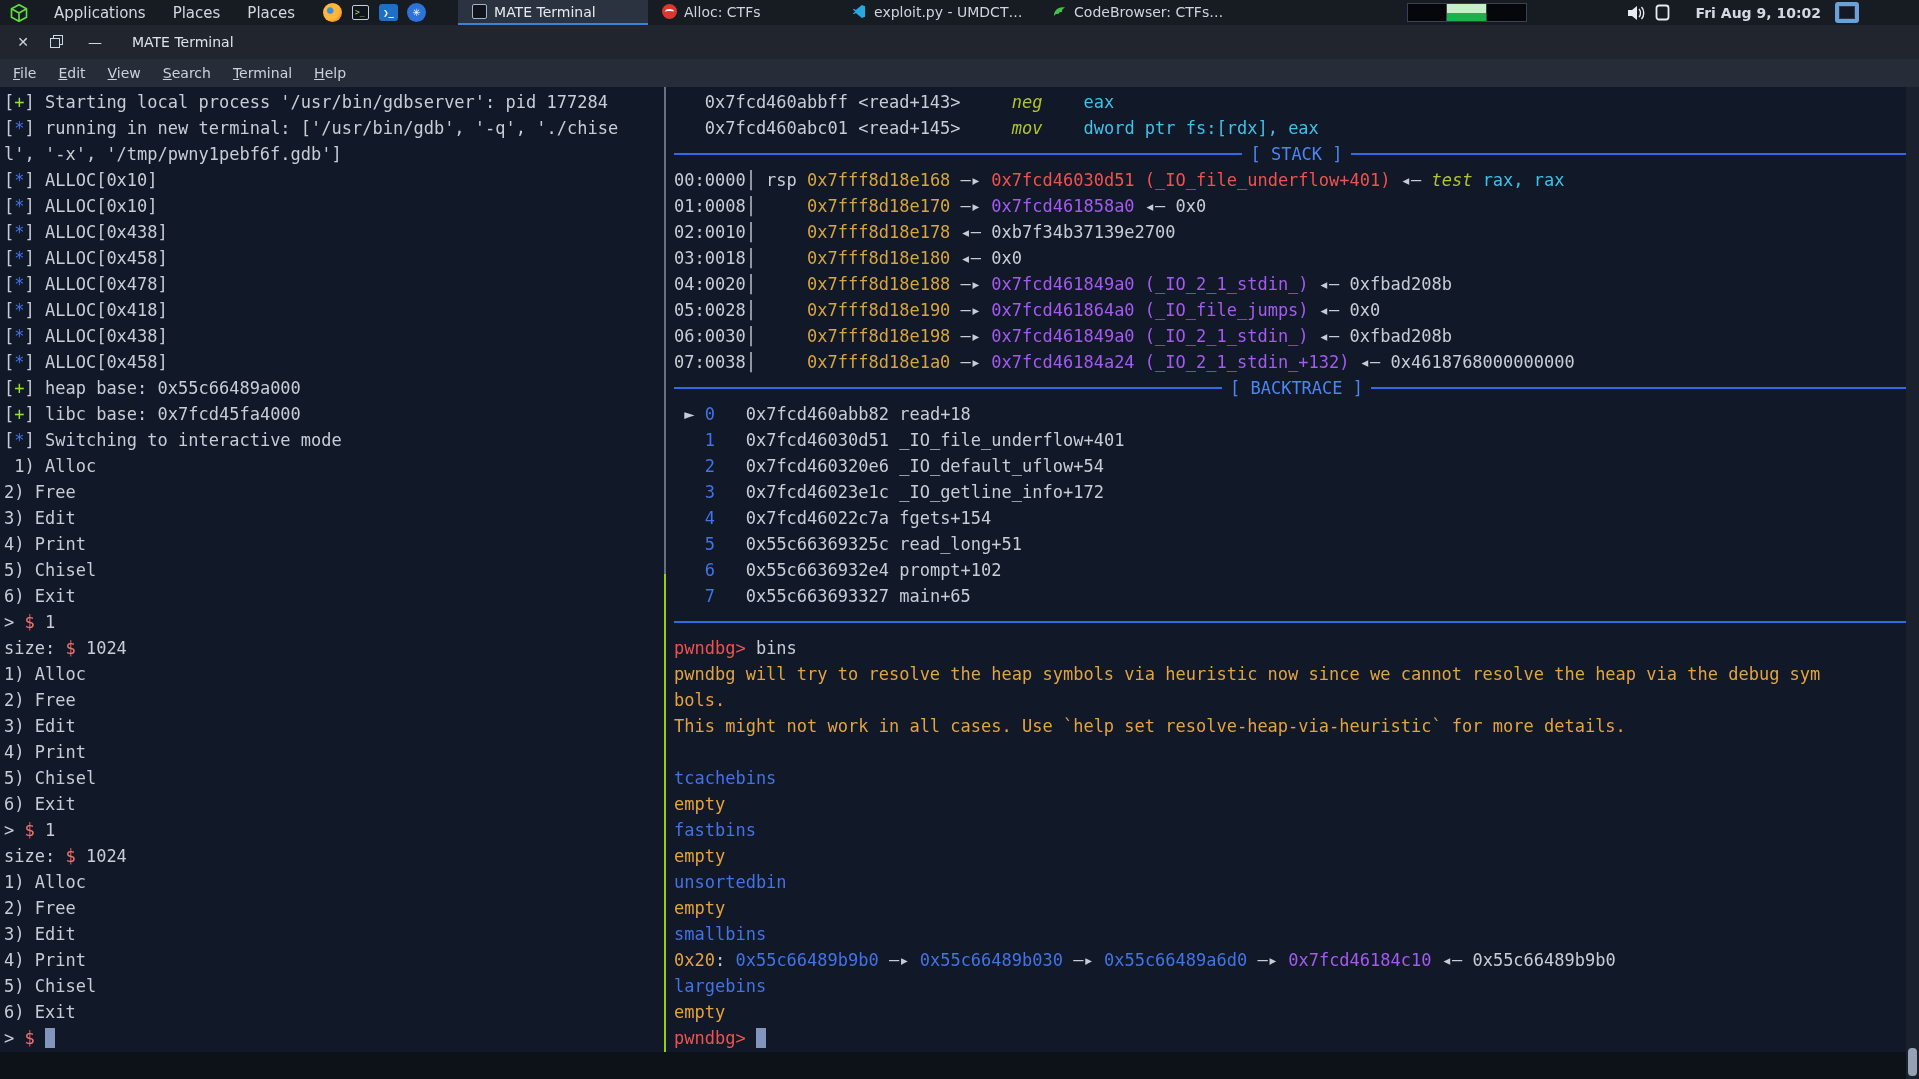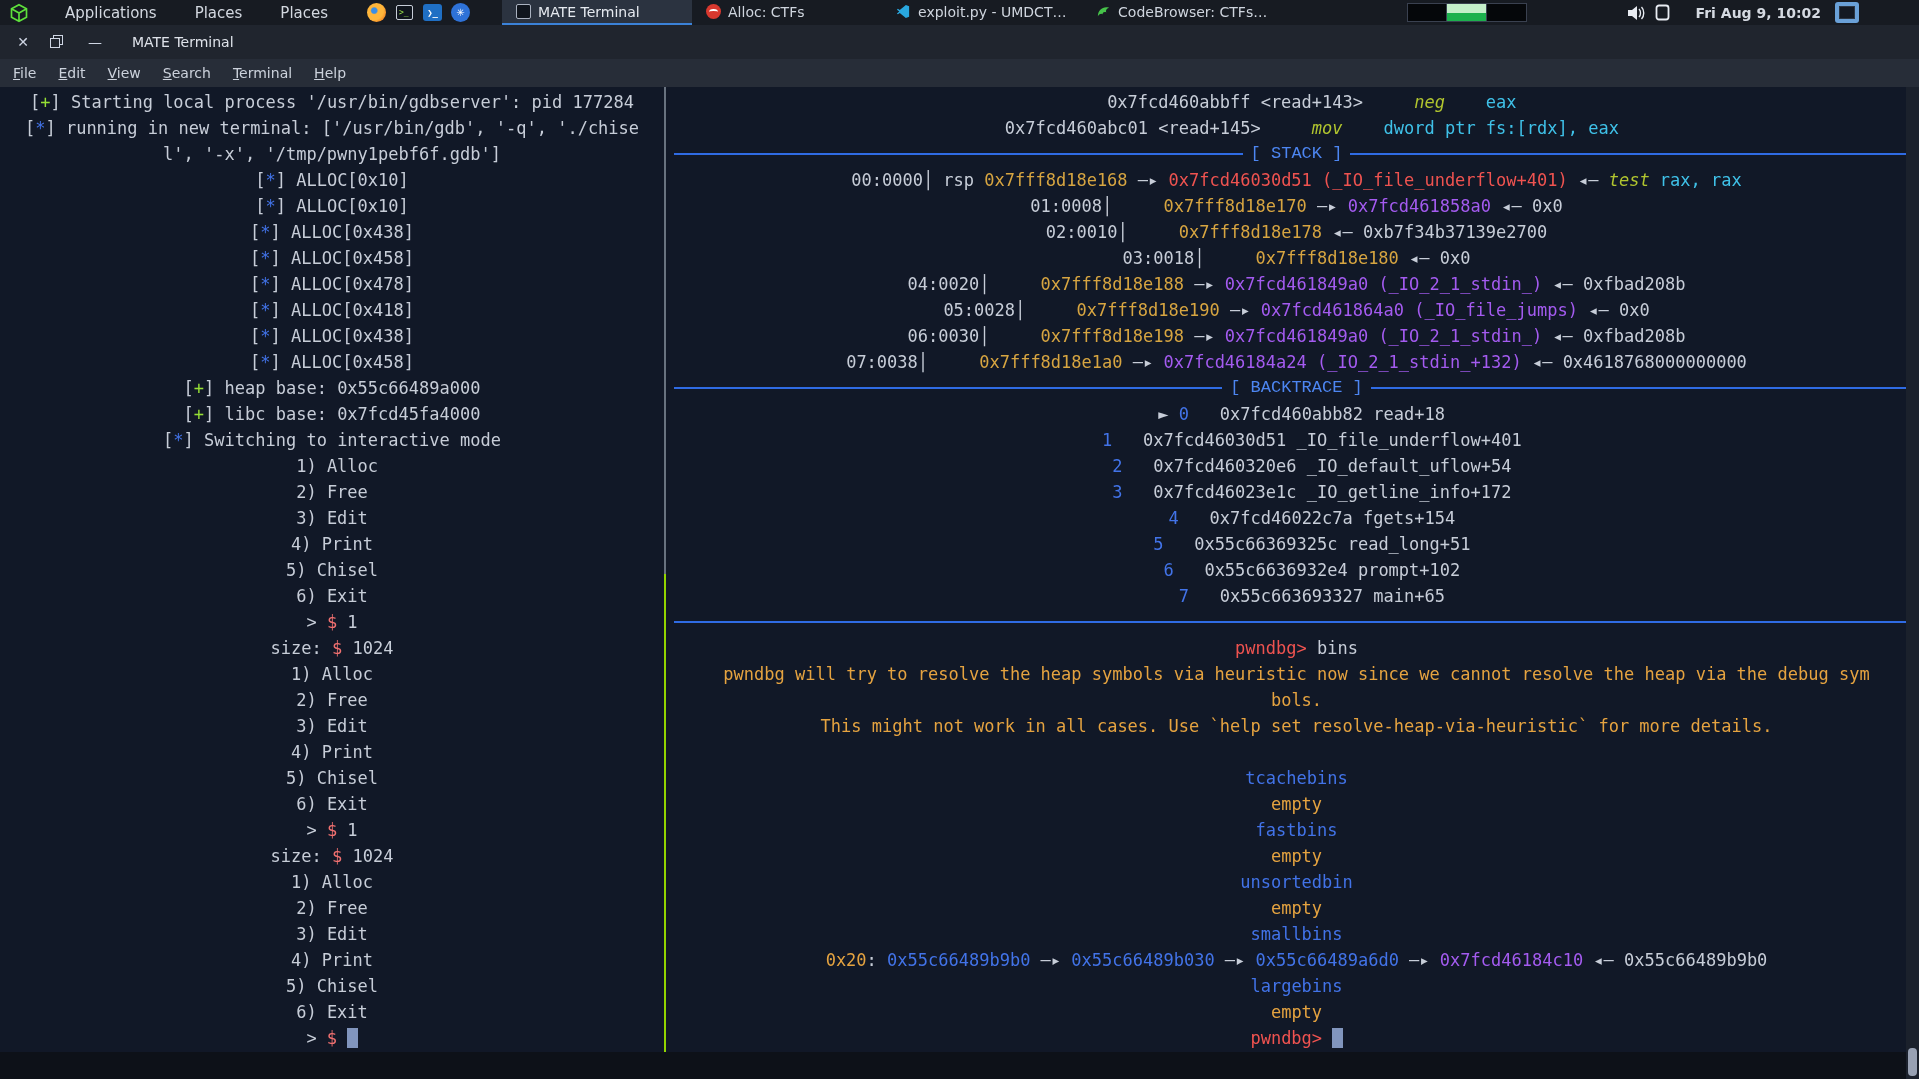--- a/index.html
+++ b/index.html
@@ -7,21 +7,21 @@
     --bg-term:#111827; --fg-ui:#d3d8e0; --fg-dim:#aab2c0;
   }
   *{margin:0;padding:0;box-sizing:border-box;}
   html,body{width:1919px;height:1079px;overflow:hidden;background:var(--bg-page);
     font-family:"DejaVu Sans", sans-serif;}
   .stage{position:relative;width:1919px;height:1079px;overflow:hidden;}
 
   
   .panel{height:25px;background:var(--bg-panel);display:flex;align-items:center;
     color:var(--fg-ui);font-size:15px;}
-  .panel-left{display:flex;align-items:center;gap:20px;}
+  .panel-left{display:flex;align-items:center;gap:9px;}
   .logo{width:22px;height:20px;margin:0 6px 0 8px;}
   .pmenu{padding:1px 9px;cursor:default;}
   .launchers{display:flex;align-items:center;gap:9px;margin-left:10px;}
   .launch{width:19px;height:19px;display:flex;align-items:center;justify-content:center;}
   .ffx{width:19px;height:19px;border-radius:50%;
     background:radial-gradient(circle at 38% 40%, #3a8ee6 0 16%, #ffb63b 24% 55%, #e8590c 100%);}
   .termico{width:17px;height:15px;background:#10151d;border:1px solid #c7cdd8;border-radius:2px;
     color:#9be24a;font-size:8px;line-height:13px;padding-left:2px;font-family:"DejaVu Sans Mono",monospace;}
   .pwsh{width:19px;height:17px;background:#1f6fc4;border-radius:3px;color:#fff;font-size:9px;
     font-weight:bold;display:flex;align-items:center;justify-content:center;font-family:"DejaVu Sans Mono",monospace;}
@@ -58,30 +58,30 @@
   .wbtn.max .b2{position:absolute;left:2px;top:3px;width:10px;height:10px;border:1.5px solid #cfd6e4;background:var(--bg-title);}
   .wbtn.min{margin-left:14px;}
   .wtitle{margin-left:26px;}
   .menubar{height:28px;background:var(--bg-menu);display:flex;align-items:center;
     color:#ccd2dc;font-size:14px;padding-left:4px;}
   .menubar .mitem{padding:2px 9px;margin-right:4px;text-align:center;}
   .menubar u{text-decoration:underline;}
 
   
   .terminal{position:relative;height:965px;background:var(--bg-term);display:flex;
-    font-family:"DejaVu Sans Mono", monospace;font-size:17px;line-height:26px;white-space:pre;text-align:center;}
+    font-family:"DejaVu Sans Mono", monospace;font-size:17px;line-height:26px;white-space:pre;}
   .pane{overflow:hidden;padding:2px 0 0 4px;}
   .pane-left{width:660px;flex:none;}
   .pane-divider{width:10px;flex:none;display:flex;flex-direction:column;align-items:center;}
   .pane-divider .seg{width:2px;}
   .seg-top{height:487px;background:#68727f;}
   .seg-bottom{flex:1;background:#93d400;}
   .pane-right{flex:1;}
   .tline{height:26px;}
-  .tline.hr{display:flex;align-items:center;font-family:Liberation Mono, monospace;}
+  .tline.hr{display:flex;align-items:center;}
   .tline.hr .rule{flex:1;height:2px;background:var(--c-hr);}
   .tline.hr .hr-label{color:var(--c-hrlabel);margin:0 8px;flex:none;}
   .c-def{color:var(--c-def);} .c-blue{color:var(--c-blue);} .c-purple{color:var(--c-purple);}
   .c-red{color:var(--c-red);} .c-gold{color:var(--c-gold);} .c-amber{color:var(--c-amber);}
   .c-cyan{color:var(--c-cyan);} .c-lime{color:var(--c-lime);font-style:italic;} .c-green{color:var(--c-green);}
   .c-salmon{color:var(--c-salmon);}
   .c-cursor{background:var(--c-cursor);color:transparent;}
 
   
   .scrollbar{position:absolute;right:0;top:87px;bottom:0;width:13px;background:#1b212c;}

